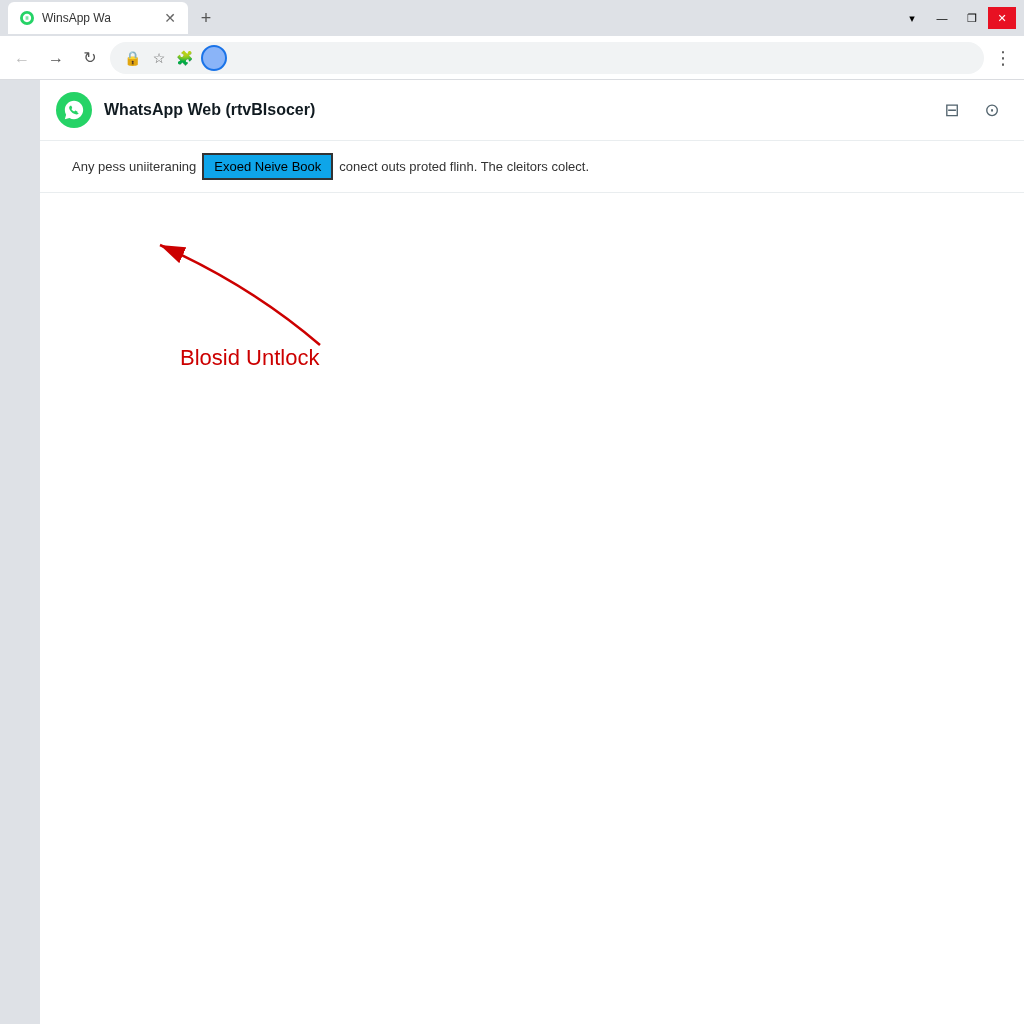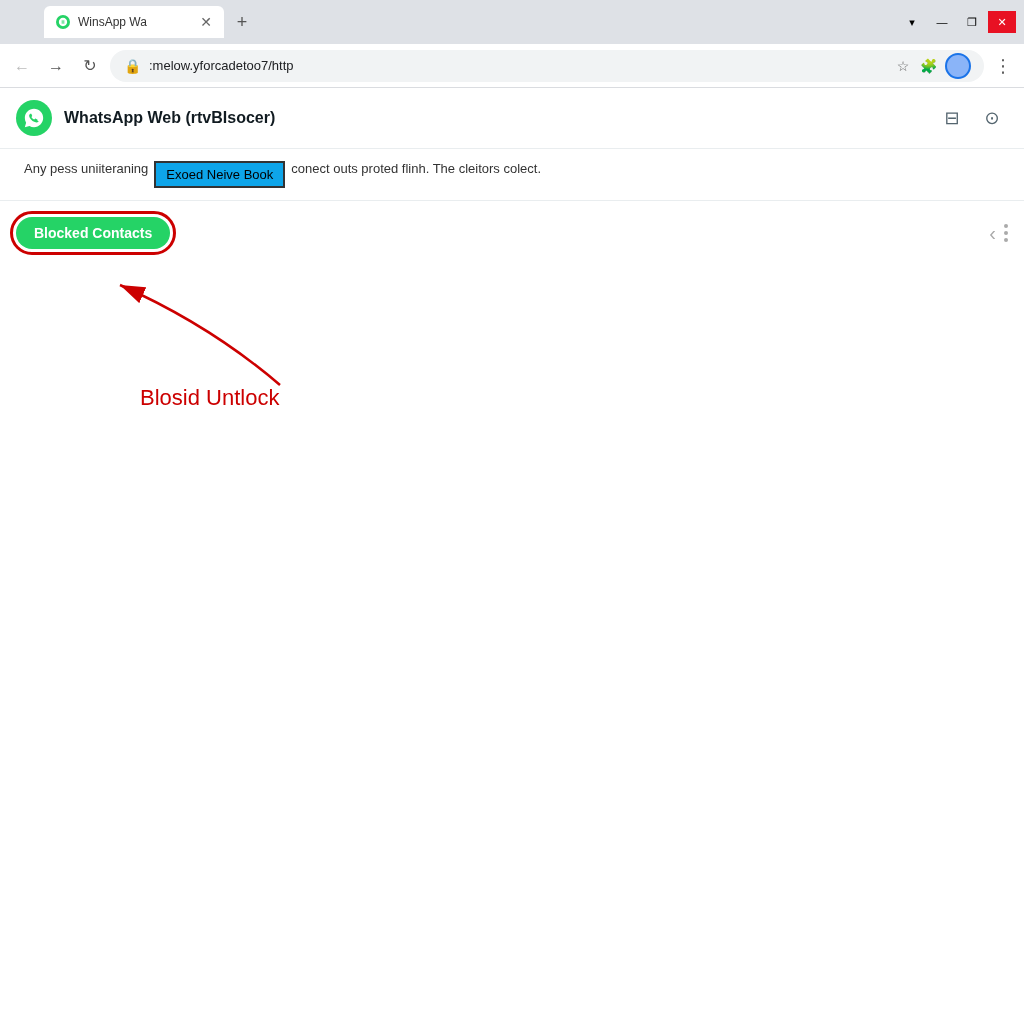--- a/index.html
+++ b/index.html
@@ -4,21 +4,21 @@
   <style>
     * { margin: 0; padding: 0; box-sizing: border-box; }
     body { font-family: Arial, sans-serif; background: #f1f3f4; width: 1024px; height: 1024px; overflow: hidden; }
 
     
     .browser-window { width: 1024px; height: 1024px; display: flex; flex-direction: column; background: #dee1e6; }
 
     
     .title-bar {
       display: flex; align-items: center; background: #dee1e6;
-      height: 44px; padding: 0 8px; gap: 4px; margin-left: 36px;
+      height: 36px; padding: 0 8px; gap: 4px;
     }
     .tab-active {
       display: flex; align-items: center; background: #ffffff;
       padding: 6px 12px; border-radius: 6px 6px 0 0;
       font-size: 12px; color: #333; gap: 8px; height: 32px;
       min-width: 180px;
     }
     .tab-favicon { width: 14px; height: 14px; background: #25d366; border-radius: 50%; display: flex; align-items: center; justify-content: center; }
     .tab-favicon svg { width: 10px; height: 10px; }
     .tab-close { margin-left: auto; cursor: pointer; color: #666; font-size: 14px; }
@@ -42,36 +42,37 @@
     .url-text { font-size: 13px; color: #202124; flex: 1; }
     .url-icons { display: flex; gap: 6px; align-items: center; }
     .url-icon { width: 20px; height: 20px; display: flex; align-items: center; justify-content: center; color: #666; font-size: 14px; cursor: pointer; border-radius: 50%; }
     .menu-dots { font-size: 18px; cursor: pointer; color: #555; padding: 4px; border-radius: 50%; }
     .profile-circle { width: 26px; height: 26px; border-radius: 50%; background: #8ab4f8; border: 2px solid #1a73e8; cursor: pointer; }
 
     
     .page-content {
       flex: 1; background: #ffffff; display: flex; flex-direction: column;
       overflow: hidden;
+      margin-left: 40px;
     }
 
     
     .wa-header {
       display: flex; align-items: center; padding: 12px 16px; gap: 12px;
       border-bottom: 1px solid #e9edef;
     }
     .wa-logo { width: 36px; height: 36px; background: #25d366; border-radius: 50%; display: flex; align-items: center; justify-content: center; }
     .wa-logo svg { width: 22px; height: 22px; }
     .wa-title { font-size: 16px; font-weight: 600; color: #111b21; }
     .wa-header-icons { margin-left: auto; display: flex; gap: 8px; }
     .wa-header-icon { width: 32px; height: 32px; display: flex; align-items: center; justify-content: center; color: #54656f; cursor: pointer; border-radius: 50%; font-size: 18px; }
 
     
     .description-text {
-      padding: 12px 24px; font-size: 13px; color: #333; display: flex; align-items: flex-start; gap: 6px;
+      padding: 12px 32px; font-size: 13px; color: #333; display: flex; align-items: center; gap: 6px;
       border-bottom: 1px solid #e9edef;
     }
     .news-book-btn {
       border: 2px solid #333; background: #0ea5e9; padding: 4px 10px;
       font-size: 13px; cursor: pointer; font-weight: 500;
     }
 
     
     .settings-section {
       padding: 16px; display: flex; flex-direction: column; gap: 12px;
@@ -125,21 +126,20 @@
       <button class="win-btn close">✕</button>
     </div>
   </div>
 
   <div class="address-bar">
     <button class="nav-btn disabled">←</button>
     <button class="nav-btn">→</button>
     <button class="nav-btn">↻</button>
     <div class="url-box">
       <span class="url-icon">🔒</span>
-      <span class="url-text">:melow.yforcadetoo7/http</span>
       <div class="url-icons">
         <span class="url-icon">☆</span>
         <span class="url-icon">🧩</span>
         <div class="profile-circle"></div>
       </div>
     </div>
     <span class="menu-dots">⋮</span>
   </div>
 
   <div class="page-content">
@@ -157,31 +157,20 @@
       </div>
     </div>
 
     <div class="description-text">
       <span>Any pess uniiteraning</span>
       <button class="news-book-btn">Exoed  Neive Book</button>
       <span>conect outs proted flinh. The cleitors colect.</span>
     </div>
 
     <div class="settings-section">
-      <div class="section-header">
-        <button class="blocked-contacts-btn">Blocked Contacts</button>
-        <div class="section-nav">
-          <span class="nav-chevron">‹</span>
-          <div class="nav-more">
-            <span></span>
-              <span></span>
-              <span></span>
-          </div>
-        </div>
-      </div>
     </div>
 
     <div class="annotation-area">
 
       <svg width="400" height="220" style="position:absolute; top:-60px; left:30px;">
 
         <defs>
           <marker id="arrowhead" markerWidth="10" markerHeight="7" refX="10" refY="3.5" orient="auto">
             <polygon points="0 0, 10 3.5, 0 7" fill="#cc0000"></polygon>
           </marker>

